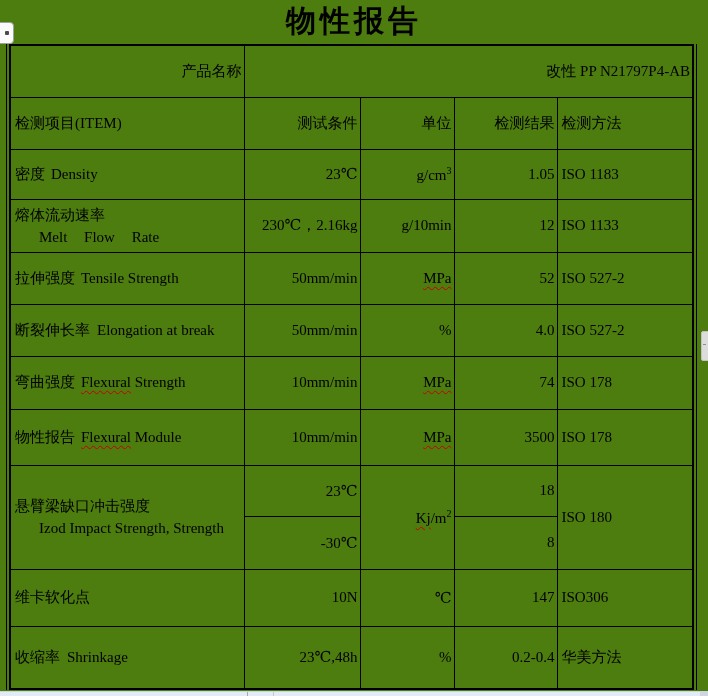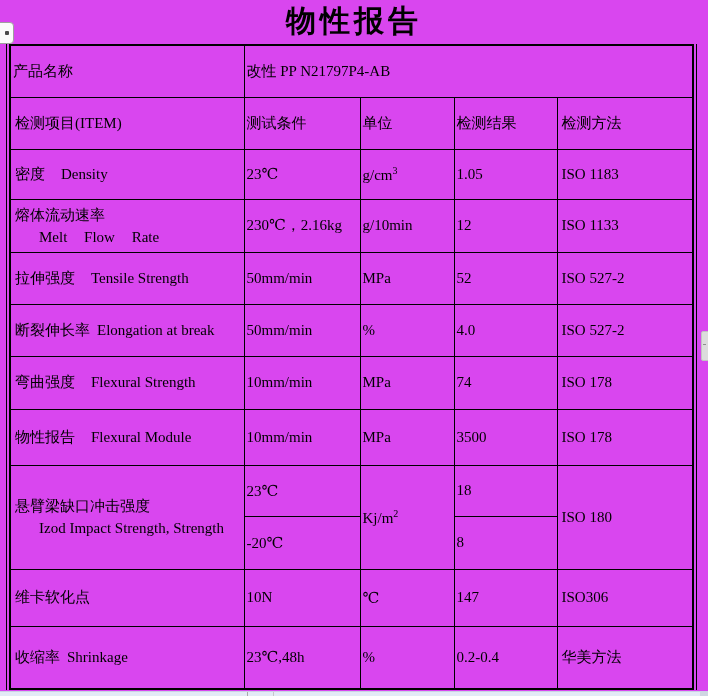--- a/index.html
+++ b/index.html
@@ -1,38 +1,38 @@
 <!DOCTYPE html>
 <html><head>
 <meta charset="utf-8">
 <style>
   html,body{margin:0;padding:0;background:#fff;}
-  .page{position:relative;width:708px;height:696px;background:#d946ef;overflow:hidden;
+  .page{position:relative;width:708px;height:696px;background:#4d7c0f;overflow:hidden;
         font-family:"Liberation Serif","DejaVu Serif",serif;color:#000;}
   .title{position:absolute;top:0;left:0;width:100%;height:42px;line-height:42px;
          text-align:center;font-size:30px;font-weight:bold;letter-spacing:4px;}
   
   .handle{position:absolute;left:-8px;top:22px;width:20px;height:20px;background:#fbfbfb;
           border:1px solid #9f9f9f;border-radius:4px;}
   .handle-dot{position:absolute;left:12px;top:8px;width:4px;height:4px;background:#4a4a4a;border-radius:1px;}
   
   .table-wrap{position:absolute;left:6px;top:44px;border-left:1px solid #000;
               border-right:1px solid #000;padding:0 2px;}
   table{border-collapse:collapse;table-layout:fixed;border:2px solid #000;}
   td{border:1px solid #000;font-size:15px;padding:0 4px 0 4px;vertical-align:middle;
      overflow:hidden;white-space:nowrap;}
-  td.center{text-align:left;padding:0 2px;}
+  td.center{text-align:right;padding:0 2px;}
   .r1{height:52px}.r2{height:52px}.r3{height:50px}.r4{height:53px}.r5{height:52px}
   .r6{height:52px}.r7{height:53px}.r8{height:56px}.r9a{height:51px}.r9b{height:53px}
   .r10{height:57px}.r11{height:63px}
-  .en{margin-left:16px;text-align:center;}
+  .en{margin-left:6px;text-align:center;}
   .en-tight{margin-left:7px;}
   .en-line{word-spacing:13px;}
   .line2{margin-top:4px;margin-left:24px;}
-  .misspell{text-decoration-style:wavy;
+  .misspell{text-decoration:underline;text-decoration-style:wavy;
             text-decoration-color:#cc0000;text-decoration-thickness:1px;text-underline-offset:3px;}
   sup{font-size:10px;}
   
   .scroll-thumb{position:absolute;left:701px;top:331px;width:7px;height:28px;background:#dcdcdc;
                 border:1px solid #c2c2c2;border-radius:2px;}
   .scroll-thumb .dash{position:absolute;left:1px;top:12px;width:3px;height:1px;background:#8f8f8f;}
   
   .bottom-strip{position:absolute;left:0;top:691px;width:708px;height:5px;background:#e3ebf6;
                 border-top:1px solid #c9d4e4;}
   .tick{position:absolute;top:0;width:1px;height:5px;background:#a9a9a9;}
@@ -127,21 +127,21 @@
         <td rowspan="2">
           <div>悬臂梁缺口冲击强度</div>
           <div class="line2">Izod Impact Strength, Strength</div>
         </td>
         <td class="center">23℃</td>
         <td class="center" rowspan="2"><span class="misspell">Kj</span><span>/m</span><sup>2</sup></td>
         <td class="center">18</td>
         <td rowspan="2">ISO 180</td>
       </tr>
       <tr class="r9b">
-        <td class="center">-20℃</td>
+        <td class="center">-30℃</td>
         <td class="center">8</td>
       </tr>
 
       <tr class="r10">
         <td>维卡软化点</td>
         <td class="center">10N</td>
         <td class="center">℃</td>
         <td class="center">147</td>
         <td>ISO306</td>
       </tr>

